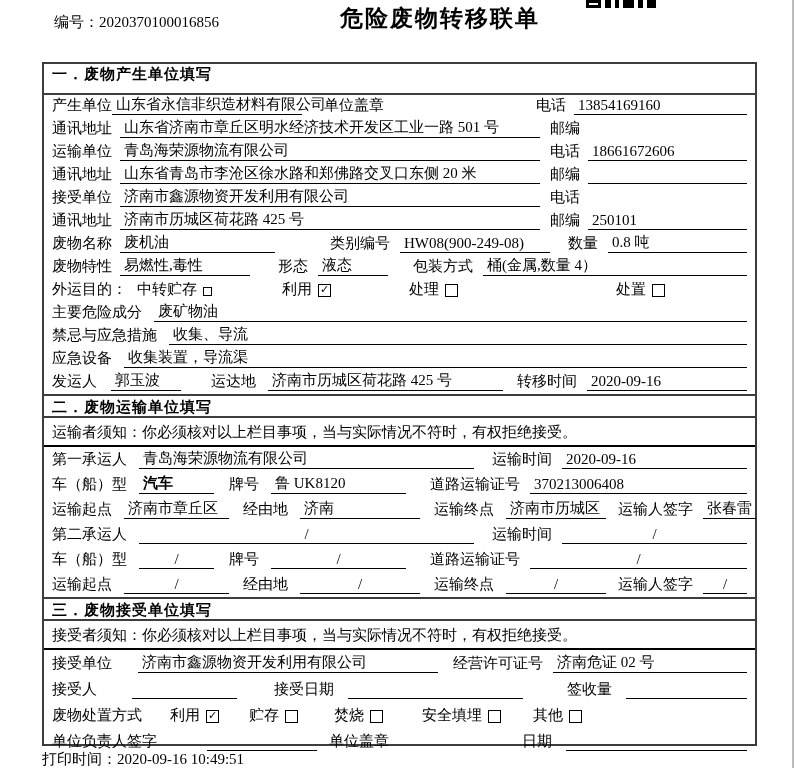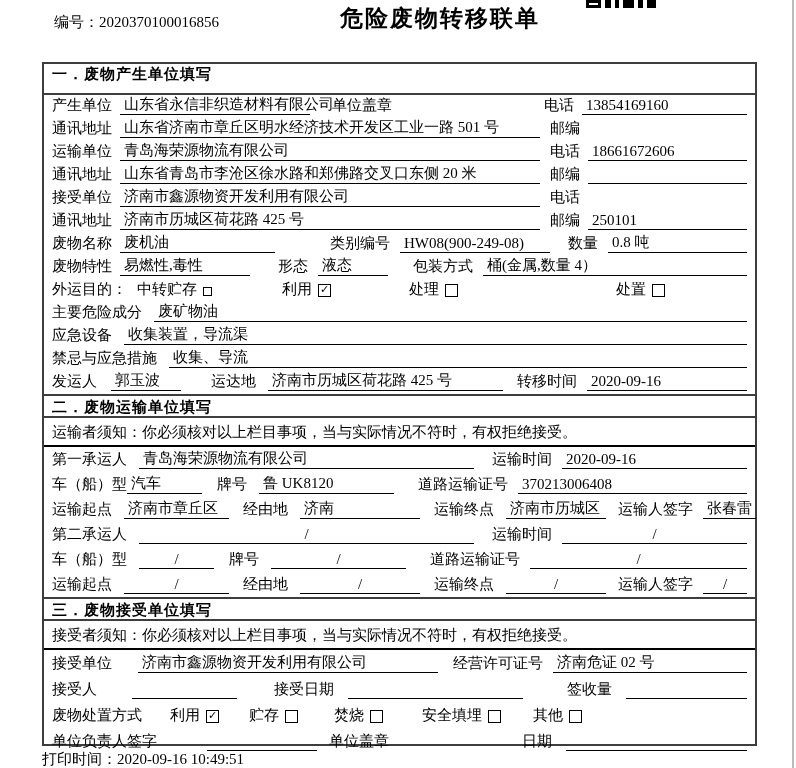--- a/index.html
+++ b/index.html
@@ -50,21 +50,21 @@
   <div class="qb" style="width:4px"></div>
   <div class="qb" style="width:11px"></div>
   <div class="qb" style="width:5px"></div>
   <div class="qb" style="width:9px"></div>
 </div>
 
 <div id="form-table">
     <div class="sec-heading">一．废物产生单位填写</div>
     <div class="row s1">
       <span class="lab">产生单位</span>
-      <span class="val" style="margin-left: 8px; width: 190px;">山东省永信非织造材料有限公司</span>
+      <span class="val" style="width: 190px;">山东省永信非织造材料有限公司</span>
       <span class="lab" style="margin-left: 22px;">单位盖章</span>
       <span class="lab" style="margin-left: 152px;">电话</span>
       <span class="val flex" style="margin-left: 8px;">13854169160</span>
     </div>
     <div class="row s1">
       <span class="lab">通讯地址</span>
       <span class="val" style="margin-left: 8px; width: 420px;">山东省济南市章丘区明水经济技术开发区工业一路 501 号</span>
       <span class="lab" style="margin-left: 10px;">邮编</span>
     </div>
     <div class="row s1">
@@ -115,46 +115,46 @@
       <span class="lab" style="margin-left: 78px;">处理</span>
       <span class="cbx" style="margin-left: 6px;"></span>
       <span class="lab" style="margin-left: 158px;">处置</span>
       <span class="cbx" style="margin-left: 6px;"></span>
     </div>
     <div class="row s1">
       <span class="lab">主要危险成分</span>
       <span class="val flex" style="margin-left: 12px;">废矿物油</span>
     </div>
     <div class="row s1">
+      <span class="lab">禁忌与应急措施</span>
+      <span class="val flex" style="margin-left: 12px;">收集、导流</span>
+    </div>
+    <div class="row s1">
       <span class="lab">应急设备</span>
       <span class="val flex" style="margin-left: 12px;">收集装置，导流渠</span>
-    </div>
-    <div class="row s1">
-      <span class="lab">禁忌与应急措施</span>
-      <span class="val flex" style="margin-left: 12px;">收集、导流</span>
     </div>
     <div class="row s1">
       <span class="lab">发运人</span>
       <span class="val" style="margin-left: 14px; width: 70px;">郭玉波</span>
       <span class="lab" style="margin-left: 30px;">运达地</span>
       <span class="val" style="margin-left: 12px; width: 235px;">济南市历城区荷花路 425 号</span>
       <span class="lab" style="margin-left: 14px;">转移时间</span>
       <span class="val flex" style="margin-left: 10px;">2020-09-16</span>
     </div>
     <div class="sec-heading mid">二．废物运输单位填写</div>
     <div class="notice">运输者须知：你必须核对以上栏目事项，当与实际情况不符时，有权拒绝接受。</div>
     <div class="row s2">
       <span class="lab">第一承运人</span>
       <span class="val" style="margin-left: 12px; width: 335px;">青岛海荣源物流有限公司</span>
       <span class="lab" style="margin-left: 18px;">运输时间</span>
       <span class="val flex" style="margin-left: 10px;">2020-09-16</span>
     </div>
     <div class="row s2">
       <span class="lab">车（船）型</span>
-      <span class="val" style="width: 75px;">汽车</span>
+      <span class="val" style="margin-left: 12px; width: 75px; font-weight: bold;">汽车</span>
       <span class="lab" style="margin-left: 15px;">牌号</span>
       <span class="val" style="margin-left: 12px; width: 135px;">鲁 UK8120</span>
       <span class="lab" style="margin-left: 24px;">道路运输证号</span>
       <span class="val flex" style="margin-left: 10px;">370213006408</span>
     </div>
     <div class="row s2">
       <span class="lab">运输起点</span>
       <span class="val" style="margin-left: 12px; width: 105px;">济南市章丘区</span>
       <span class="lab" style="margin-left: 14px;">经由地</span>
       <span class="val" style="margin-left: 12px; width: 120px;">济南</span>

